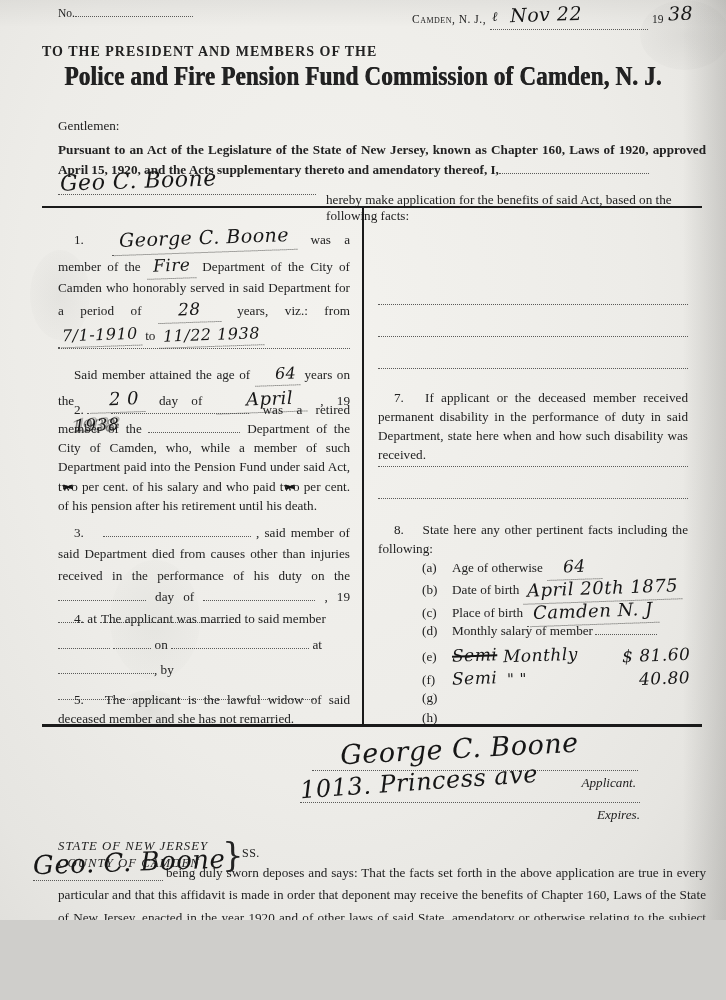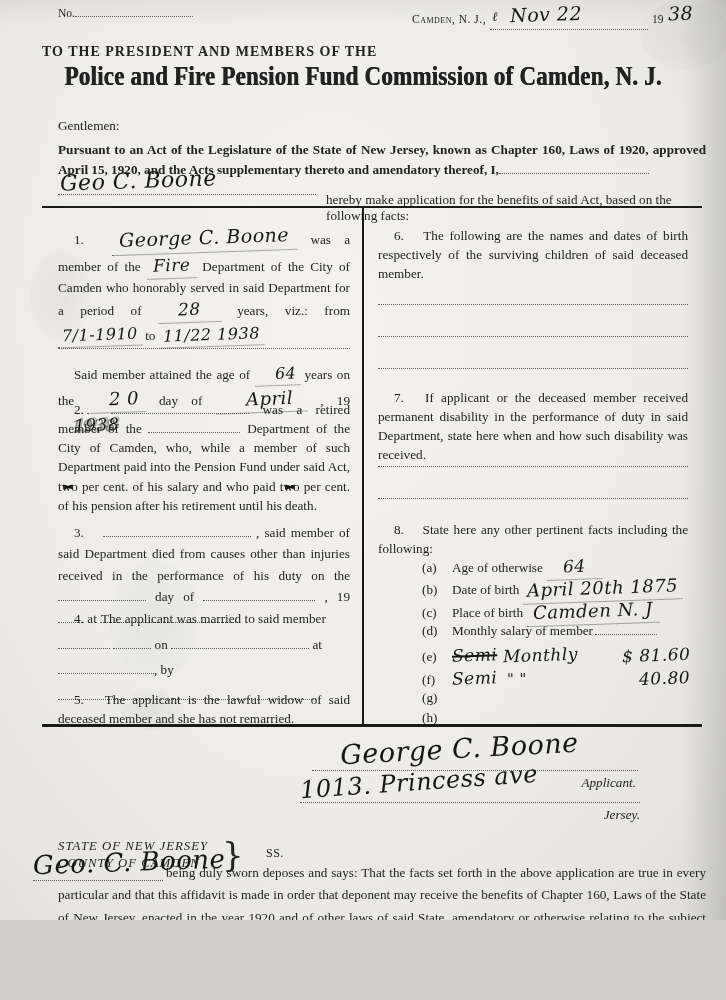--- a/index.html
+++ b/index.html
@@ -144,24 +144,20 @@
       </div>
 
       <div class="blk just" style="left:16px;top:482px;width:292px;text-indent:16px;">
         <span class="num">5.</span>
         <span>The applicant is the lawful widow of said deceased member and she has not remarried.</span>
       </div>
     </div>
 
     <div class="colR">
 
-      <div class="blk just" style="left:14px;top:18px;width:310px;text-indent:16px;">
-        <span class="num">6.</span>
-        <span>The following are the names and dates of birth respectively of the surviving children of said deceased member.</span>
-      </div>
       <span class="dotrow" style="left:14px;top:96px;width:310px;"></span>
       <span class="dotrow" style="left:14px;top:128px;width:310px;"></span>
       <span class="dotrow" style="left:14px;top:160px;width:310px;"></span>
 
       <div class="blk just" style="left:14px;top:180px;width:310px;text-indent:16px;">
         <span class="num">7.</span>
         <span>If applicant or the deceased member received permanent disability in the performance of duty in said Department, state here when and how such disability was received.</span>
       </div>
       <span class="dotrow" style="left:14px;top:258px;width:310px;"></span>
       <span class="dotrow" style="left:14px;top:290px;width:310px;"></span>
@@ -213,28 +209,28 @@
       </div>
     </div>
   </div>
 
   <span class="abs hw" style="left:340px;top:733px;font-size:27px;transform:rotate(-3deg);">George C. Boone</span>
   <span class="dotrow" style="left:312px;top:770px;width:326px;"></span>
   <span class="abs lbl-it" style="left:500px;top:775px;width:136px;text-align:right;">Applicant.</span>
 
   <span class="abs hw" style="left:300px;top:768px;font-size:24px;transform:rotate(-4deg);">1013. Princess ave</span>
   <span class="dotrow" style="left:300px;top:802px;width:340px;"></span>
-  <span class="abs lbl-it" style="left:505px;top:807px;width:135px;text-align:right;">Jersey.</span>
+  <span class="abs lbl-it" style="left:505px;top:807px;width:135px;text-align:right;">Expires.</span>
 
   <div class="abs" style="left:58px;top:838px;font-size:12.8px;letter-spacing:1px;line-height:1.35;font-style:italic;">
     <div>STATE OF NEW JERSEY</div>
     <div>COUNTY OF CAMDEN</div>
   </div>
   <span class="abs brace" style="left:222px;top:834px;font-size:34px;">}</span>
-  <span class="abs" style="left:242px;top:846px;font-size:12px;letter-spacing:0.5px;margin-left:24px;">SS.</span>
+  <span class="abs" style="left:242px;top:846px;font-size:12px;letter-spacing:0.5px;">SS.</span>
 
   <span class="abs hw" style="left:33px;top:847px;font-size:26px;transform:rotate(-2deg);">Geo. C. Boone</span>
   <span class="dotrow" style="left:33px;top:880px;width:130px;"></span>
 
   <div class="abs just" style="left:58px;top:862px;width:648px;line-height:1.7;text-indent:108px;">being duly sworn deposes and says:  That the facts set forth in the above application are true in every particular and that this affidavit is made in order that deponent may receive the benefits of Chapter 160, Laws of the State of New Jersey, enacted in the year 1920 and of other laws of said State, amendatory or otherwise relating to the subject matter set forth in said application.</div>
 
   <span class="abs" style="left:85px;top:936px;">Sworn to and subscribed</span>
   <span class="abs" style="left:58px;top:962px;">married me at</span>
   <span class="abs hw" style="left:118px;top:944px;font-size:25px;transform:rotate(-5deg);">Camden, N.J.</span>
   <span class="abs brace" style="left:414px;top:926px;font-size:50px;transform:scale(0.8,1.9);transform-origin:top left;">}</span>

